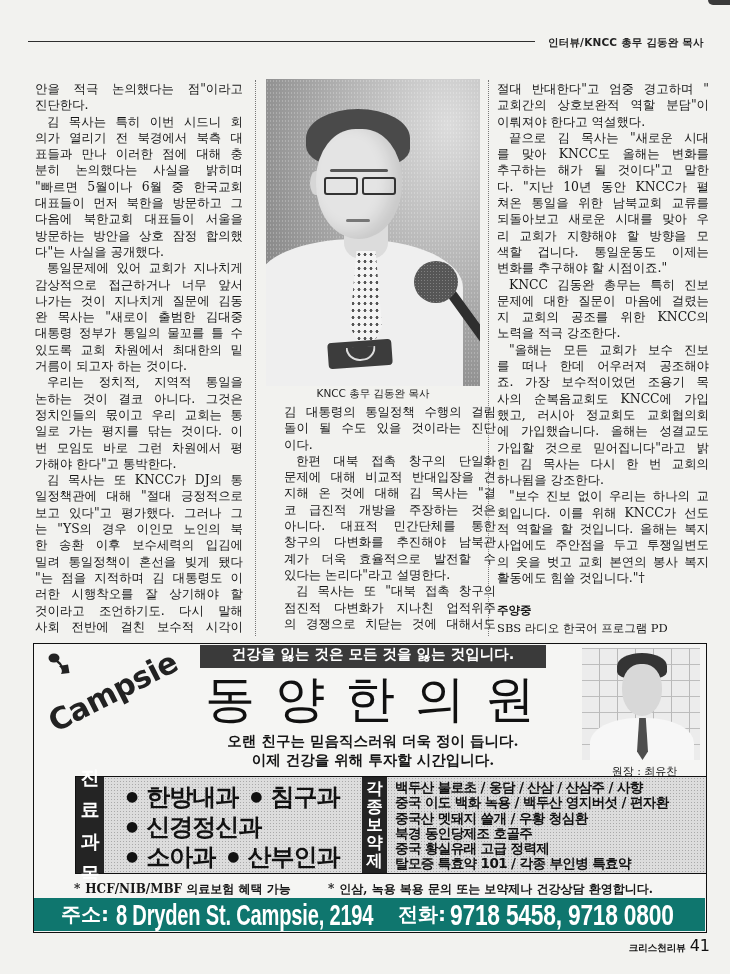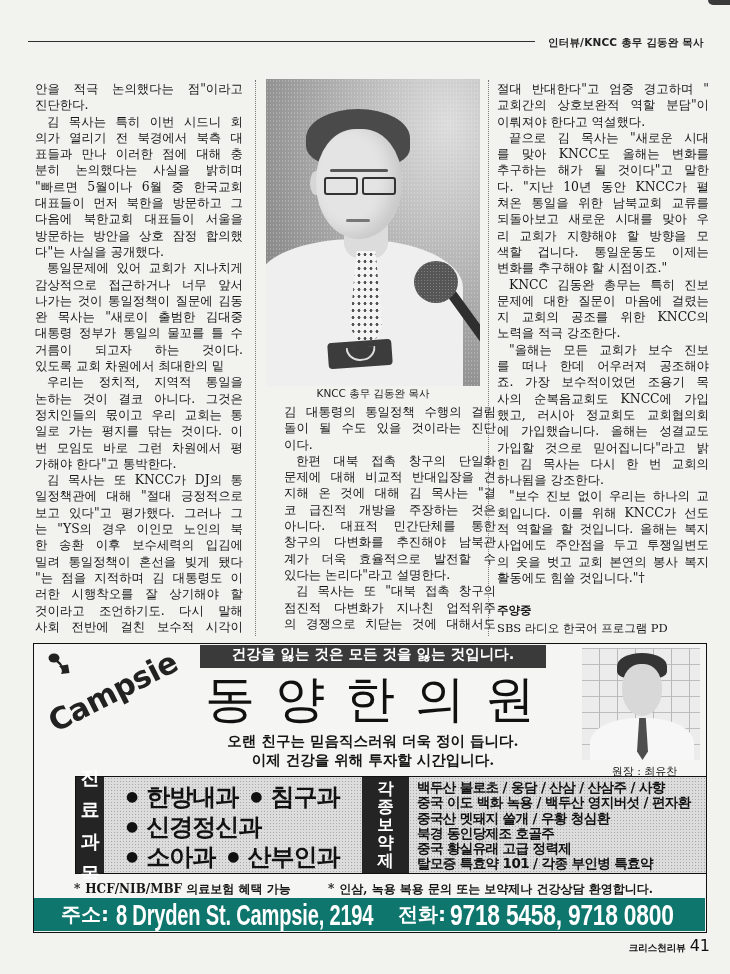--- a/index.html
+++ b/index.html
@@ -84,21 +84,21 @@
     .d-face { left:40px; top:16px; width:40px; height:52px; background:#d8d8d8; border-radius:45% 45% 50% 50%; }
     .d-hair { left:35px; top:5px; width:50px; height:26px; background:#343434; border-radius:50% 50% 30% 30%; }
     .d-tie { left:55px; top:70px; width:11px; height:42px; background:#4e4e4e; clip-path: polygon(20% 0, 80% 0, 100% 80%, 50% 100%, 0 80%); }
     .director-caption { left:548px; top:120px; width:125px; text-align:center; font: 11px "DejaVu Sans", sans-serif; white-space:nowrap; }
 
     .ad-lower { left:41px; top:132px; width:632px; height:98px; border:1.5px solid #111; box-sizing:border-box; display:flex; }
     .vlabel { background:#242424; color:#fff; font-family:"DejaVu Sans", sans-serif; font-weight:bold; text-align:center; word-break:break-all; display:flex; align-items:center; justify-content:center; }
     .vlabel span { display:block; }
     .vlabel-dept { width:28px; }
     .vlabel-dept span { width:20px; font-size:19px; line-height:32px; }
-    .vlabel-rem { width:47px; }
+    .vlabel-rem { width:25px; }
     .vlabel-rem span { width:18px; font-size:16.5px; line-height:18px; }
     .dotted-panel { background: radial-gradient(#a9a9a9 0.6px, transparent 0.9px) 0 0/3px 3px, #dcdcdc; }
     .dept-panel { width:258px; padding:4px 0 0 22px; box-sizing:border-box; }
     .dept-row { height:30px; line-height:30px; white-space:nowrap; }
     .dept-item { display:inline-block; margin-right:12px; font: bold 24px "DejaVu Sans", sans-serif; letter-spacing:-1px; color:#111; }
     .dept-bullet { font-size:14px; vertical-align:4px; margin-right:9px; }
     .rem-panel { flex:1; padding:2px 8px 0 8px; box-sizing:border-box; }
     .remedy-line { height:15.3px; line-height:15.3px; font: bold 13.5px "DejaVu Sans", sans-serif; letter-spacing:-0.6px; white-space:nowrap; color:#111; }
 
     .ad-note { top:238px; font: bold 12px "DejaVu Serif", serif; white-space:nowrap; line-height:14px; }
@@ -145,25 +145,25 @@
       <div class="line">대표들이 먼저 북한을 방문하고 그</div>
       <div class="line">다음에 북한교회 대표들이 서울을</div>
       <div class="line">방문하는 방안을 상호 잠정 합의했</div>
       <div class="line">다"는 사실을 공개했다.</div>
     </div>
 
     <div class="para" data-indent="true" data-continues="false">
 
     <div class="line">통일문제에 있어 교회가 지나치게</div>
       <div class="line">감상적으로 접근하거나 너무 앞서</div>
-      <div class="line">나가는 것이 통일정책이 질문에 김동</div>
+      <div class="line">나가는 것이 지나치게 질문에 김동</div>
       <div class="line">완 목사는 "새로이 출범한 김대중</div>
       <div class="line">대통령 정부가 통일의 물꼬를 틀 수</div>
+      <div class="line">있도록 교회 차원에서 최대한의 밑</div>
       <div class="line">거름이 되고자 하는 것이다.</div>
-      <div class="line">있도록 교회 차원에서 최대한의 밑</div>
     </div>
 
     <div class="para" data-indent="true" data-continues="false">
 
     <div class="line">우리는 정치적, 지역적 통일을</div>
       <div class="line">논하는 것이 결코 아니다. 그것은</div>
       <div class="line">정치인들의 몫이고 우리 교회는 통</div>
       <div class="line">일로 가는 평지를 닦는 것이다. 이</div>
       <div class="line">번 모임도 바로 그런 차원에서 평</div>
       <div class="line">가해야 한다"고 통박한다.</div>

